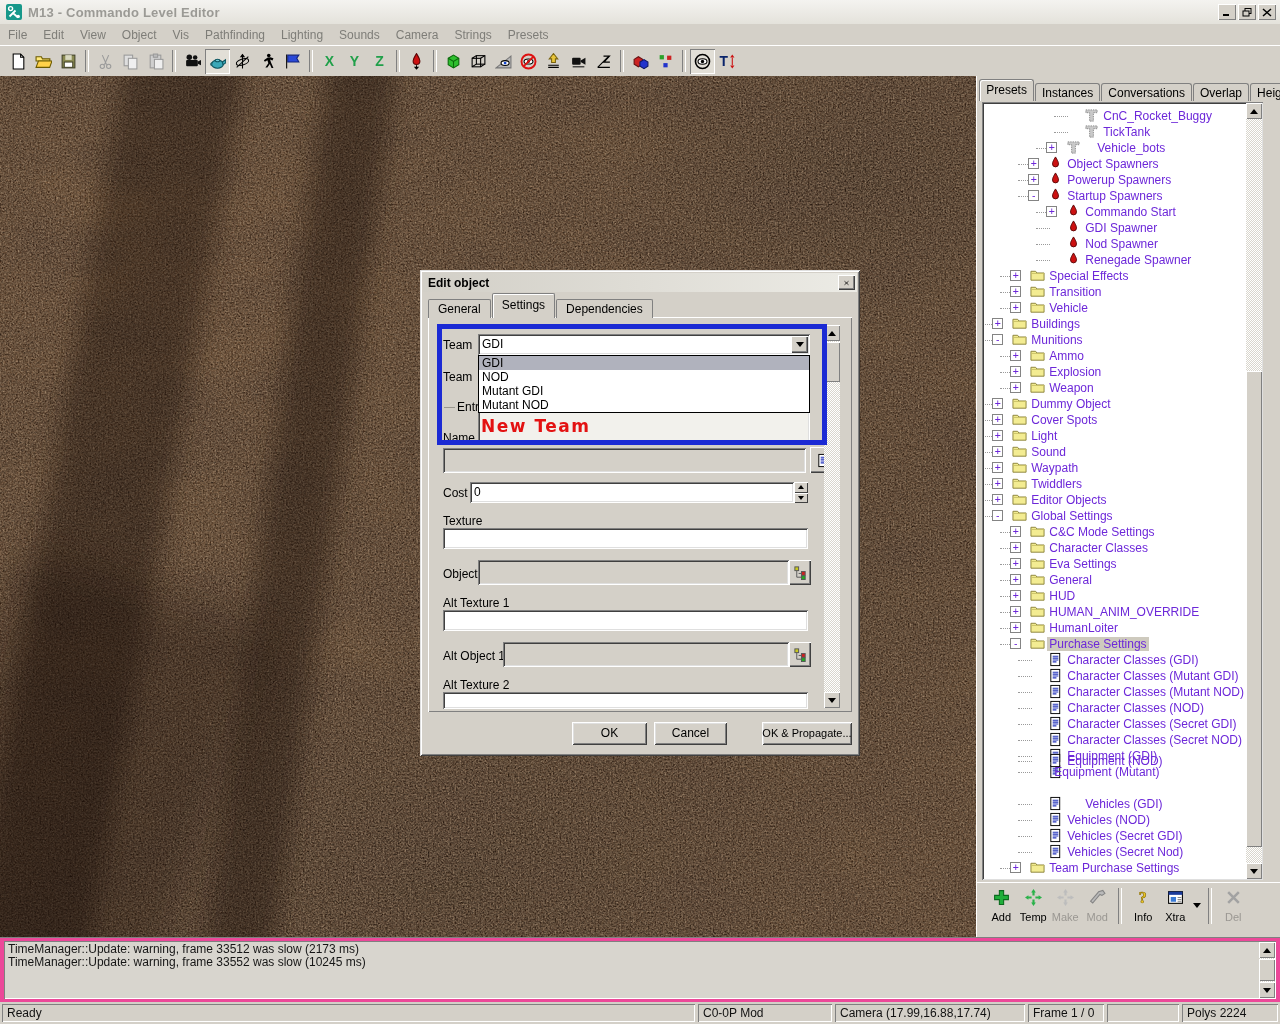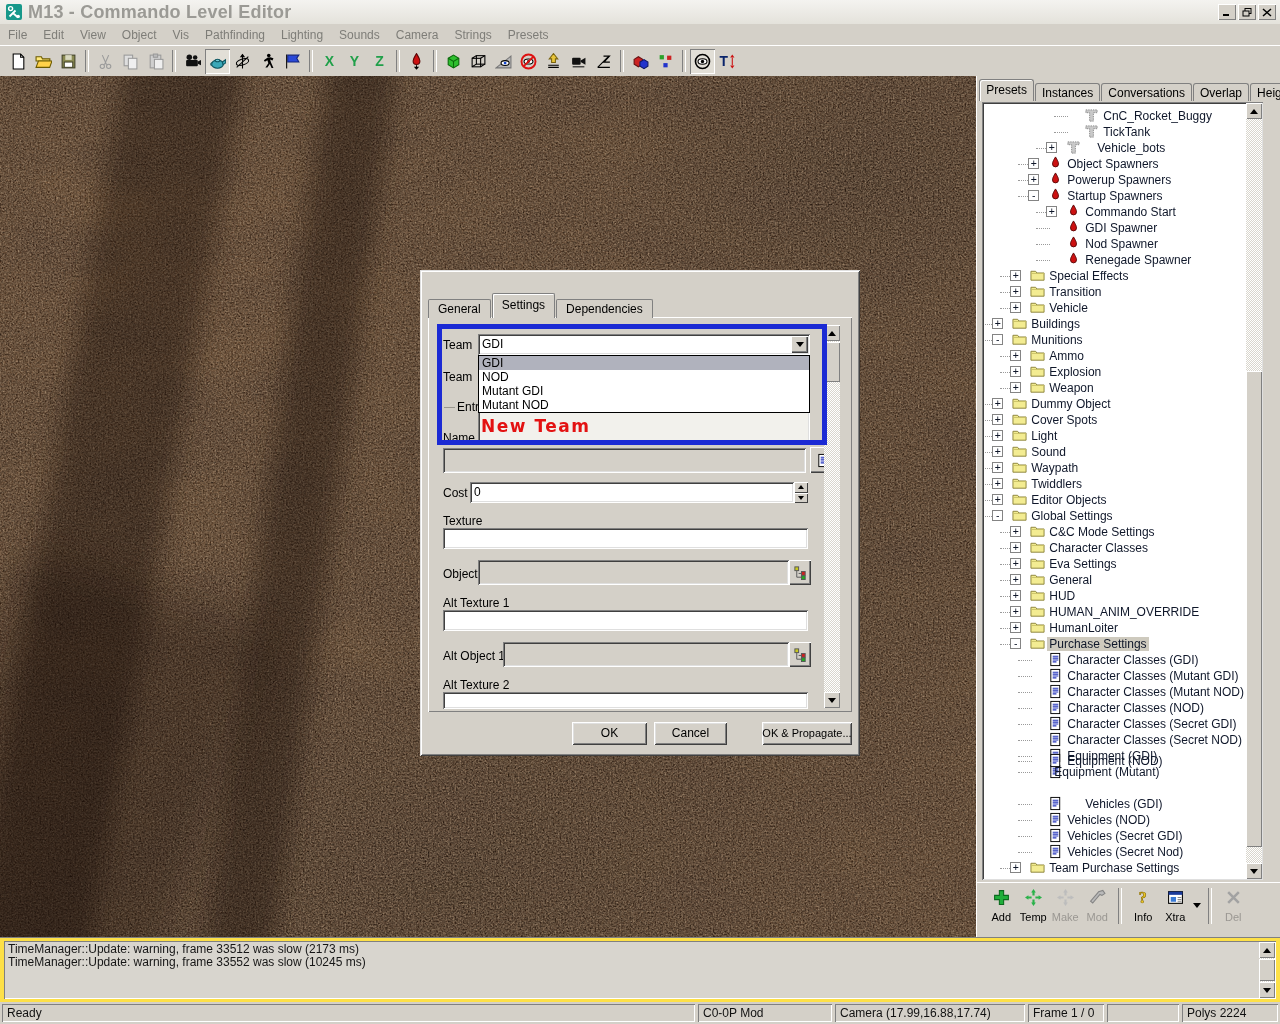--- a/index.html
+++ b/index.html
@@ -4,21 +4,21 @@
 <style>
   html,body{margin:0;padding:0;width:1280px;height:1024px;overflow:hidden;
     font-family:"Liberation Sans",sans-serif;background:#d4d0c8;}
   #app{position:absolute;inset:0;background:#d4d0c8;}
   .out1{box-shadow:inset 1px 1px 0 #ffffff,inset -1px -1px 0 #808080;}
 
   
   #titlebar{position:absolute;left:0;top:0;width:100%;height:24px;
     background:linear-gradient(180deg,#f4f3f0,#e4e2db);border-bottom:1px solid #c6c3ba;display:flex;align-items:center;}
   #app-icon{width:16px;height:16px;margin:0 6px 0 6px;display:inline-block;}
-  #title-text{font-size:18px;font-weight:bold;color:#9b9a95;letter-spacing:.2px;}
+  #title-text{font-size:13px;font-weight:bold;color:#9b9a95;letter-spacing:.2px;}
   #win-buttons{position:absolute;right:4px;top:4px;display:flex;gap:2px;}
   .winbtn{width:18px;height:16px;background:#d4d0c8;display:flex;align-items:center;justify-content:center;}
   
   #menubar{position:absolute;left:0;top:24px;width:100%;height:21px;background:#d4d0c8;display:flex;align-items:center;border-bottom:1px solid #e9e7e0;}
   .menu-item{padding:2px 8px;font-size:12px;color:#7e7d78;}
   
   #toolbar{position:absolute;left:0;top:45px;width:100%;height:31px;background:#d4d0c8;display:flex;align-items:center;padding-left:6px;box-sizing:border-box;border-top:1px solid #fff;}
   .tb-btn{width:25px;height:25px;display:flex;align-items:center;justify-content:center;}
   .tb-btn.pressed{box-shadow:inset 1px 1px 0 #808080,inset -1px -1px 0 #fff;background:#e2dfd7;}
   .tb-btn svg{width:17px;height:17px;}
@@ -38,42 +38,42 @@
   #track1{left:40px;top:-80px;width:120px;height:1100px;transform:rotate(10deg);}
   #track2{left:260px;top:-80px;width:70px;height:1100px;transform:rotate(8deg);}
   #track3{left:-60px;top:500px;width:260px;height:500px;transform:rotate(18deg);background:rgba(15,8,4,.3);filter:blur(22px);}
   
   #rightpanel{position:relative;width:303px;height:861px;background:#d4d0c8;border-left:1px solid #fff;}
   #panel-tabs{position:absolute;left:2px;top:5px;height:20px;display:flex;align-items:flex-end;}
   .ptab{height:15px;padding:2px 6px 0;font-size:12px;color:#000;background:#d4d0c8;border:1px solid #808080;border-bottom:none;border-radius:3px 3px 0 0;margin-right:1px;position:relative;}
   .ptab.active{height:18px;padding-top:3px;z-index:3;box-shadow:inset 1px 1px 0 #fff;}
   #tree-box{position:absolute;left:5px;top:26px;width:281px;height:778px;background:#fff;box-shadow:inset 1px 1px 0 #808080,inset -1px -1px 0 #dfdfdf,inset 2px 2px 0 #404040;}
   #tree-rows{position:absolute;left:2px;top:2px;right:18px;bottom:2px;overflow:hidden;}
-  .tree-row{position:absolute;height:16px;width:100%;display:flex;align-items:center;font-size:12px;color:#0f172a;}
+  .tree-row{position:absolute;height:16px;width:100%;display:flex;align-items:center;font-size:12px;color:#6d28d9;}
   .conn{position:absolute;top:8px;border-top:1px dotted #9a9a9a;}
   .expander{position:absolute;width:11px;height:11px;background:#fff;border:1px solid #848484;font-size:10px;line-height:9px;text-align:center;box-sizing:border-box;font-family:"DejaVu Sans Mono",monospace;}
   .tree-ico{position:absolute;width:16px;height:16px;}
   .tree-ico svg{width:15px;height:15px;}
   .tree-label{position:absolute;white-space:nowrap;padding:0 2px;}
   .tree-label.sel{background:#cecabe;}
   .scrollbar{position:absolute;width:16px;background-image:conic-gradient(#fff 25%,#d9d6cd 0 50%,#fff 0 75%,#d9d6cd 0);background-size:2px 2px;}
   .sb-btn{position:absolute;left:0;width:16px;height:16px;background:#d4d0c8;display:flex;align-items:center;justify-content:center;}
   .sb-thumb{position:absolute;left:0;width:16px;background:#d4d0c8;}
   .tri{width:0;height:0;display:inline-block;}
   .tri.up{border-left:4px solid transparent;border-right:4px solid transparent;border-bottom:5px solid #000;}
   .tri.dn{border-left:4px solid transparent;border-right:4px solid transparent;border-top:5px solid #000;}
   #actions-bar{position:absolute;left:0;top:806px;width:100%;height:46px;border-top:1px solid #fff;display:flex;align-items:center;padding-left:8px;box-sizing:border-box;}
   .act-btn{width:32px;height:42px;display:flex;flex-direction:column;align-items:center;justify-content:center;gap:1px;}
   .act-btn svg{width:17px;height:17px;}
   .act-label{font-size:11px;color:#000;}
   .act-btn.disabled .act-label{color:#9a9792;}
   .act-sep{width:2px;height:36px;margin:0 5px;border-left:1px solid #808080;border-right:1px solid #fff;}
   .act-drop{width:12px;height:42px;display:flex;align-items:center;justify-content:center;}
   
-  #logarea{position:absolute;left:0;top:937px;width:100%;height:65px;background:#fde047;border-top:1px solid #808080;}
+  #logarea{position:absolute;left:0;top:937px;width:100%;height:65px;background:#ec4899;border-top:1px solid #808080;}
   #log-box{position:absolute;left:4px;top:3px;right:4px;bottom:4px;background:#d8d5ce;box-shadow:inset 1px 1px 0 #808080,inset -1px -1px 0 #fff;}
   #log-lines{position:absolute;left:4px;top:2px;right:20px;font-size:12px;color:#161616;line-height:13px;}
   #log-scroll{top:1px;bottom:1px;right:1px;}
   
   #statusbar{position:absolute;left:0;top:1002px;width:100%;height:22px;background:#d4d0c8;display:flex;align-items:center;padding:0 2px;box-sizing:border-box;gap:3px;}
   .st{height:18px;box-shadow:inset 1px 1px 0 #808080,inset -1px -1px 0 #fff;font-size:12px;color:#111;padding:2px 5px;box-sizing:border-box;white-space:nowrap;overflow:hidden;}
   
   #dialog{position:absolute;left:420px;top:270px;width:440px;height:486px;background:#d4d0c8;
     box-shadow:inset 1px 1px 0 #dfdfdf,inset -1px -1px 0 #404040,inset 2px 2px 0 #fff,inset -2px -2px 0 #808080;z-index:20;}
   .dlg-title{position:absolute;left:3px;top:3px;right:3px;height:19px;background:linear-gradient(90deg,#d2cfc7,#ecebe5);display:flex;align-items:center;padding-left:5px;font-size:12px;font-weight:bold;color:#000;}
@@ -892,20 +892,28 @@
   <div id="statusbar">
       <div class="st" style="flex: 1 1 0%;">Ready</div>
       <div class="st" style="width: 134px;">C0-0P Mod</div>
       <div class="st" style="width: 190px;">Camera (17.99,16.88,17.74)</div>
       <div class="st" style="width: 76px;">Frame 1 / 0</div>
       <div class="st" style="width: 72px;"></div>
       <div class="st" style="width: 96px;">Polys 2224</div>
     </div>
 
   <div id="dialog">
+    <div class="dlg-title">
+      <span>Edit object</span>
+      <button class="dlg-close">
+          <svg width="9" height="8" viewBox="0 0 10 9">
+            <path d="M1 1l8 7M9 1L1 8" stroke="#000" stroke-width="1.5"></path>
+          </svg>
+        </button>
+    </div>
     <div id="dlg-tabs">
         <div class="dtab">General</div>
         <div class="dtab active">Settings</div>
         <div class="dtab">Dependencies</div>
       </div>
     <div class="dlg-page"></div>
 
     <span class="flabel" style="left:23px;top:68px;">Team</span>
     <div class="txt" style="left:58px;top:64px;width:332px;height:21px;">
       <span>GDI</span>

